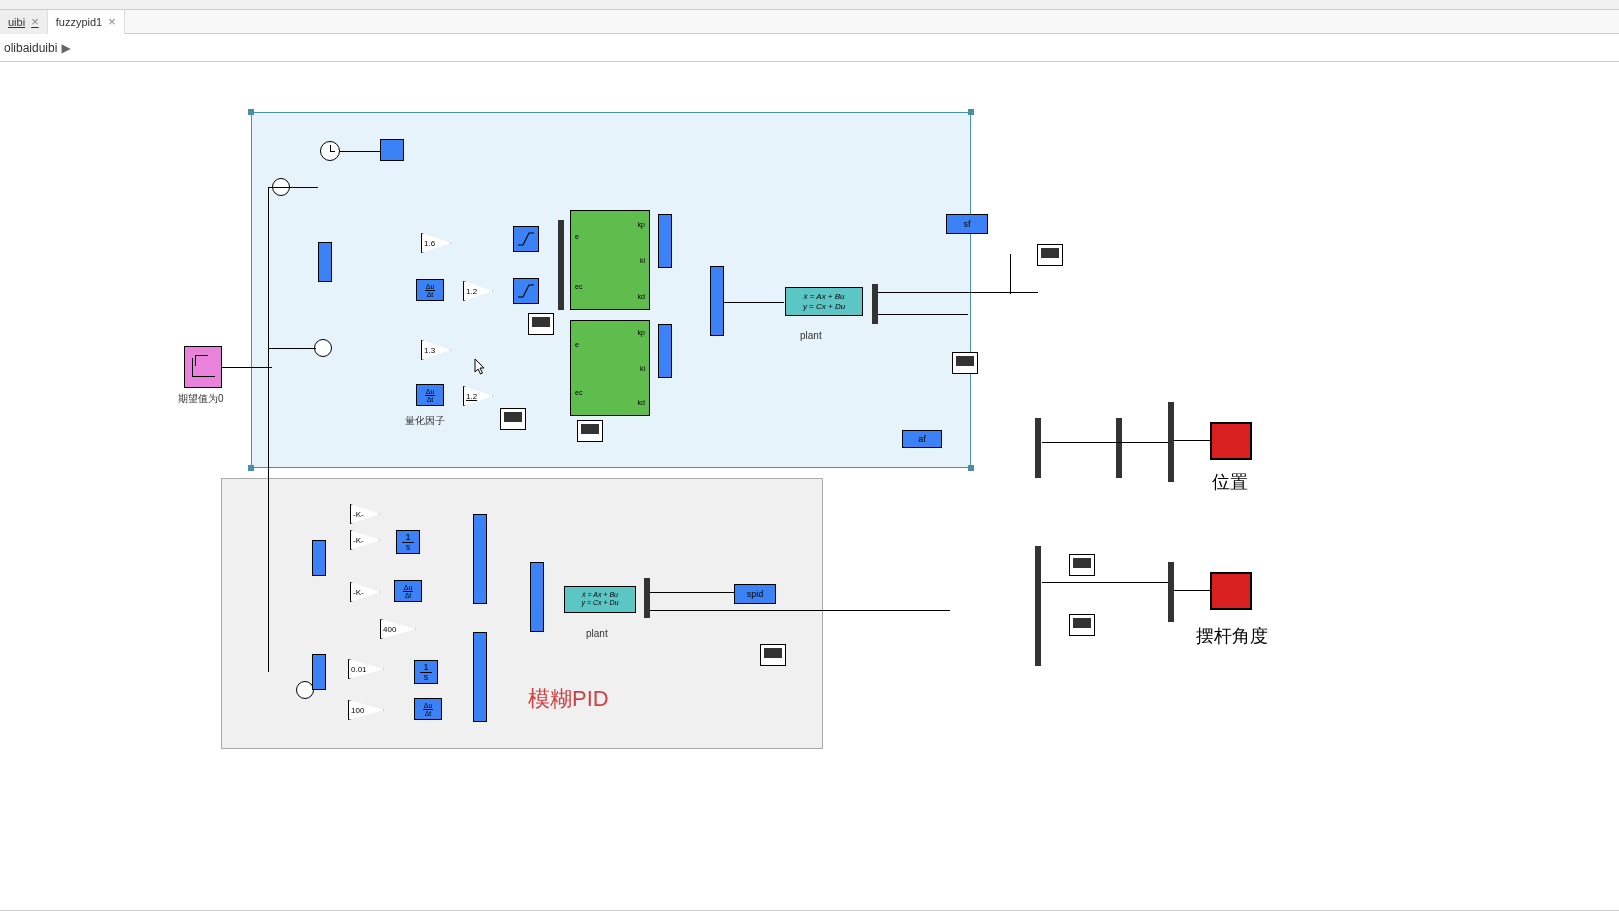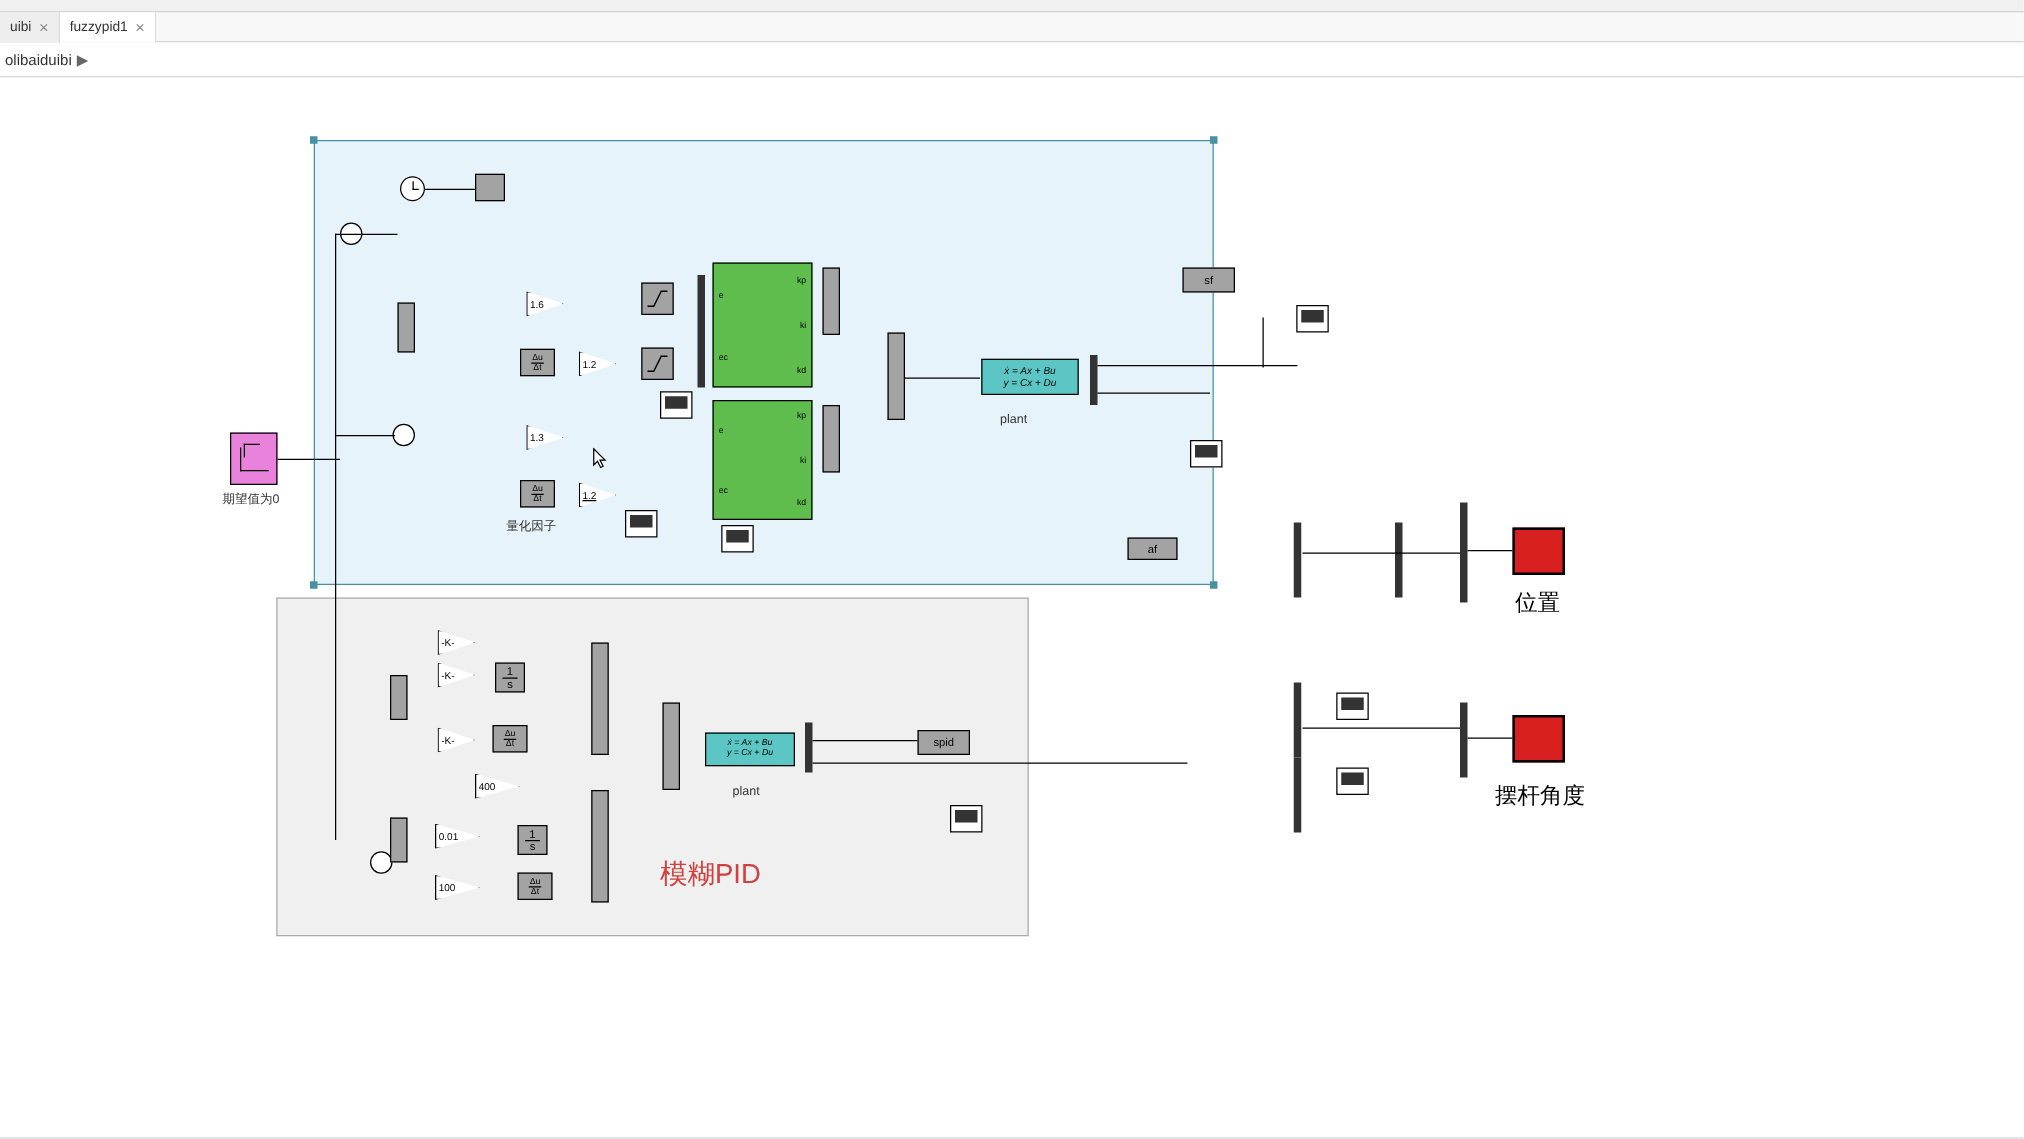--- a/index.html
+++ b/index.html
@@ -2,34 +2,34 @@
 <html><head>
 <meta charset="utf-8">
 <style>
   * { box-sizing: border-box; margin: 0; padding: 0; }
   body { font-family: "Microsoft YaHei", Arial, sans-serif; background: #fff; width: 1619px; height: 911px; overflow: hidden; }
   
   
   .top-bar { height: 10px; background: #f0f0f0; border-bottom: 1px solid #ccc; }
   .tab-bar { height: 24px; background: #f8f8f8; border-bottom: 1px solid #ccc; display: flex; align-items: center; padding-left: 0; }
   .tab { padding: 0 8px; height: 24px; display: flex; align-items: center; gap: 6px; font-size: 11px; color: #333; border-right: 1px solid #ddd; background: #fff; }
-  .tab:first-child { background: #eee; }
+  .tab:first-child { background: #eee; text-decoration: underline; }
   .tab-close { color: #888; font-size: 13px; cursor: pointer; }
   .breadcrumb { height: 28px; background: #fff; border-bottom: 1px solid #ccc; display: flex; align-items: center; padding-left: 4px; font-size: 12px; color: #333; gap: 4px; }
   .bc-arrow { color: #666; }
   
   
   .canvas { position: relative; width: 1619px; height: 849px; background: #fff; }
   
   
   .group-fuzzy { position: absolute; left: 251px; top: 50px; width: 720px; height: 356px; background: #e6f3fa; border: 1px solid #4a90a4; }
   .group-pid   { position: absolute; left: 221px; top: 416px; width: 602px; height: 271px; background: #f0f0f0; border: 1px solid #aaa; }
   
   
-  .blk { position: absolute; background: #a3a3a3; border: 1px solid #000; display: flex; align-items: center; justify-content: center; font-size: 9px; color: #000; }
+  .blk { position: absolute; background: #3b82f6; border: 1px solid #000; display: flex; align-items: center; justify-content: center; font-size: 9px; color: #000; }
   .blk-label { position: absolute; font-size: 10px; color: #333; white-space: nowrap; }
   
   
   .step-block { background: #e882da; width: 38px; height: 42px; }
   .step-block::before { content: ''; width: 22px; height: 18px; border-left: 1.5px solid #000; border-bottom: 1.5px solid #000; position: relative; }
   .step-block::after { content: ''; position: absolute; left: 10px; top: 8px; width: 12px; height: 10px; border-top: 1.5px solid #000; border-left: 1.5px solid #000; }
   
   .clock-block { width: 20px; height: 20px; border-radius: 50%; border: 1px solid #000; background: #fff; position: absolute; }
   .clock-block::before { content: ''; position: absolute; left: 9px; top: 3px; width: 1px; height: 7px; background: #000; }
   .clock-block::after { content: ''; position: absolute; left: 9px; top: 9px; width: 5px; height: 1px; background: #000; }

